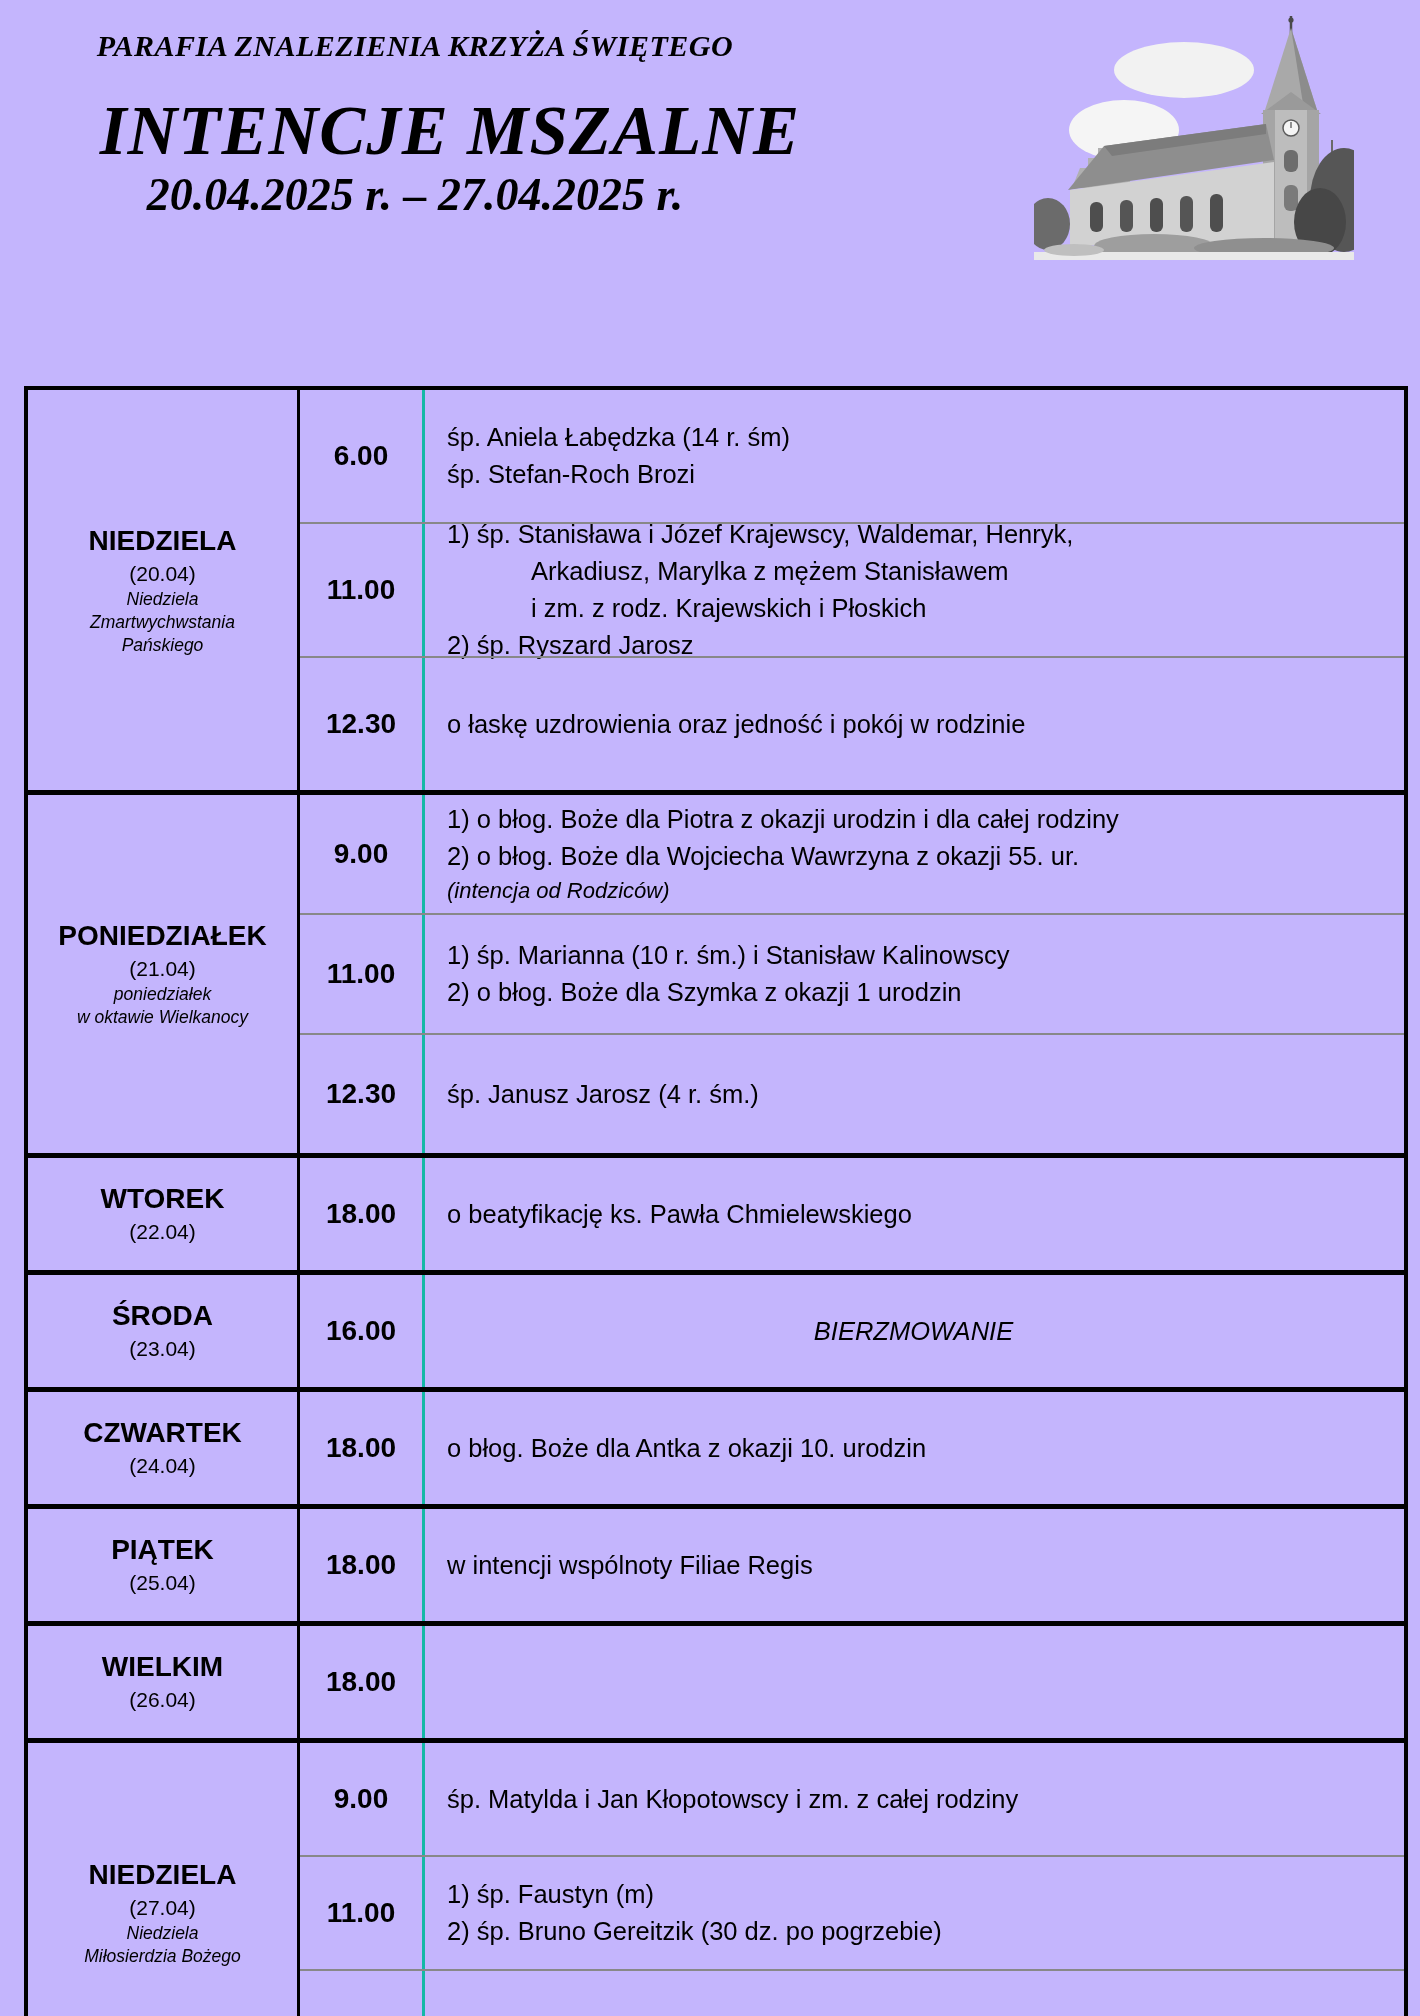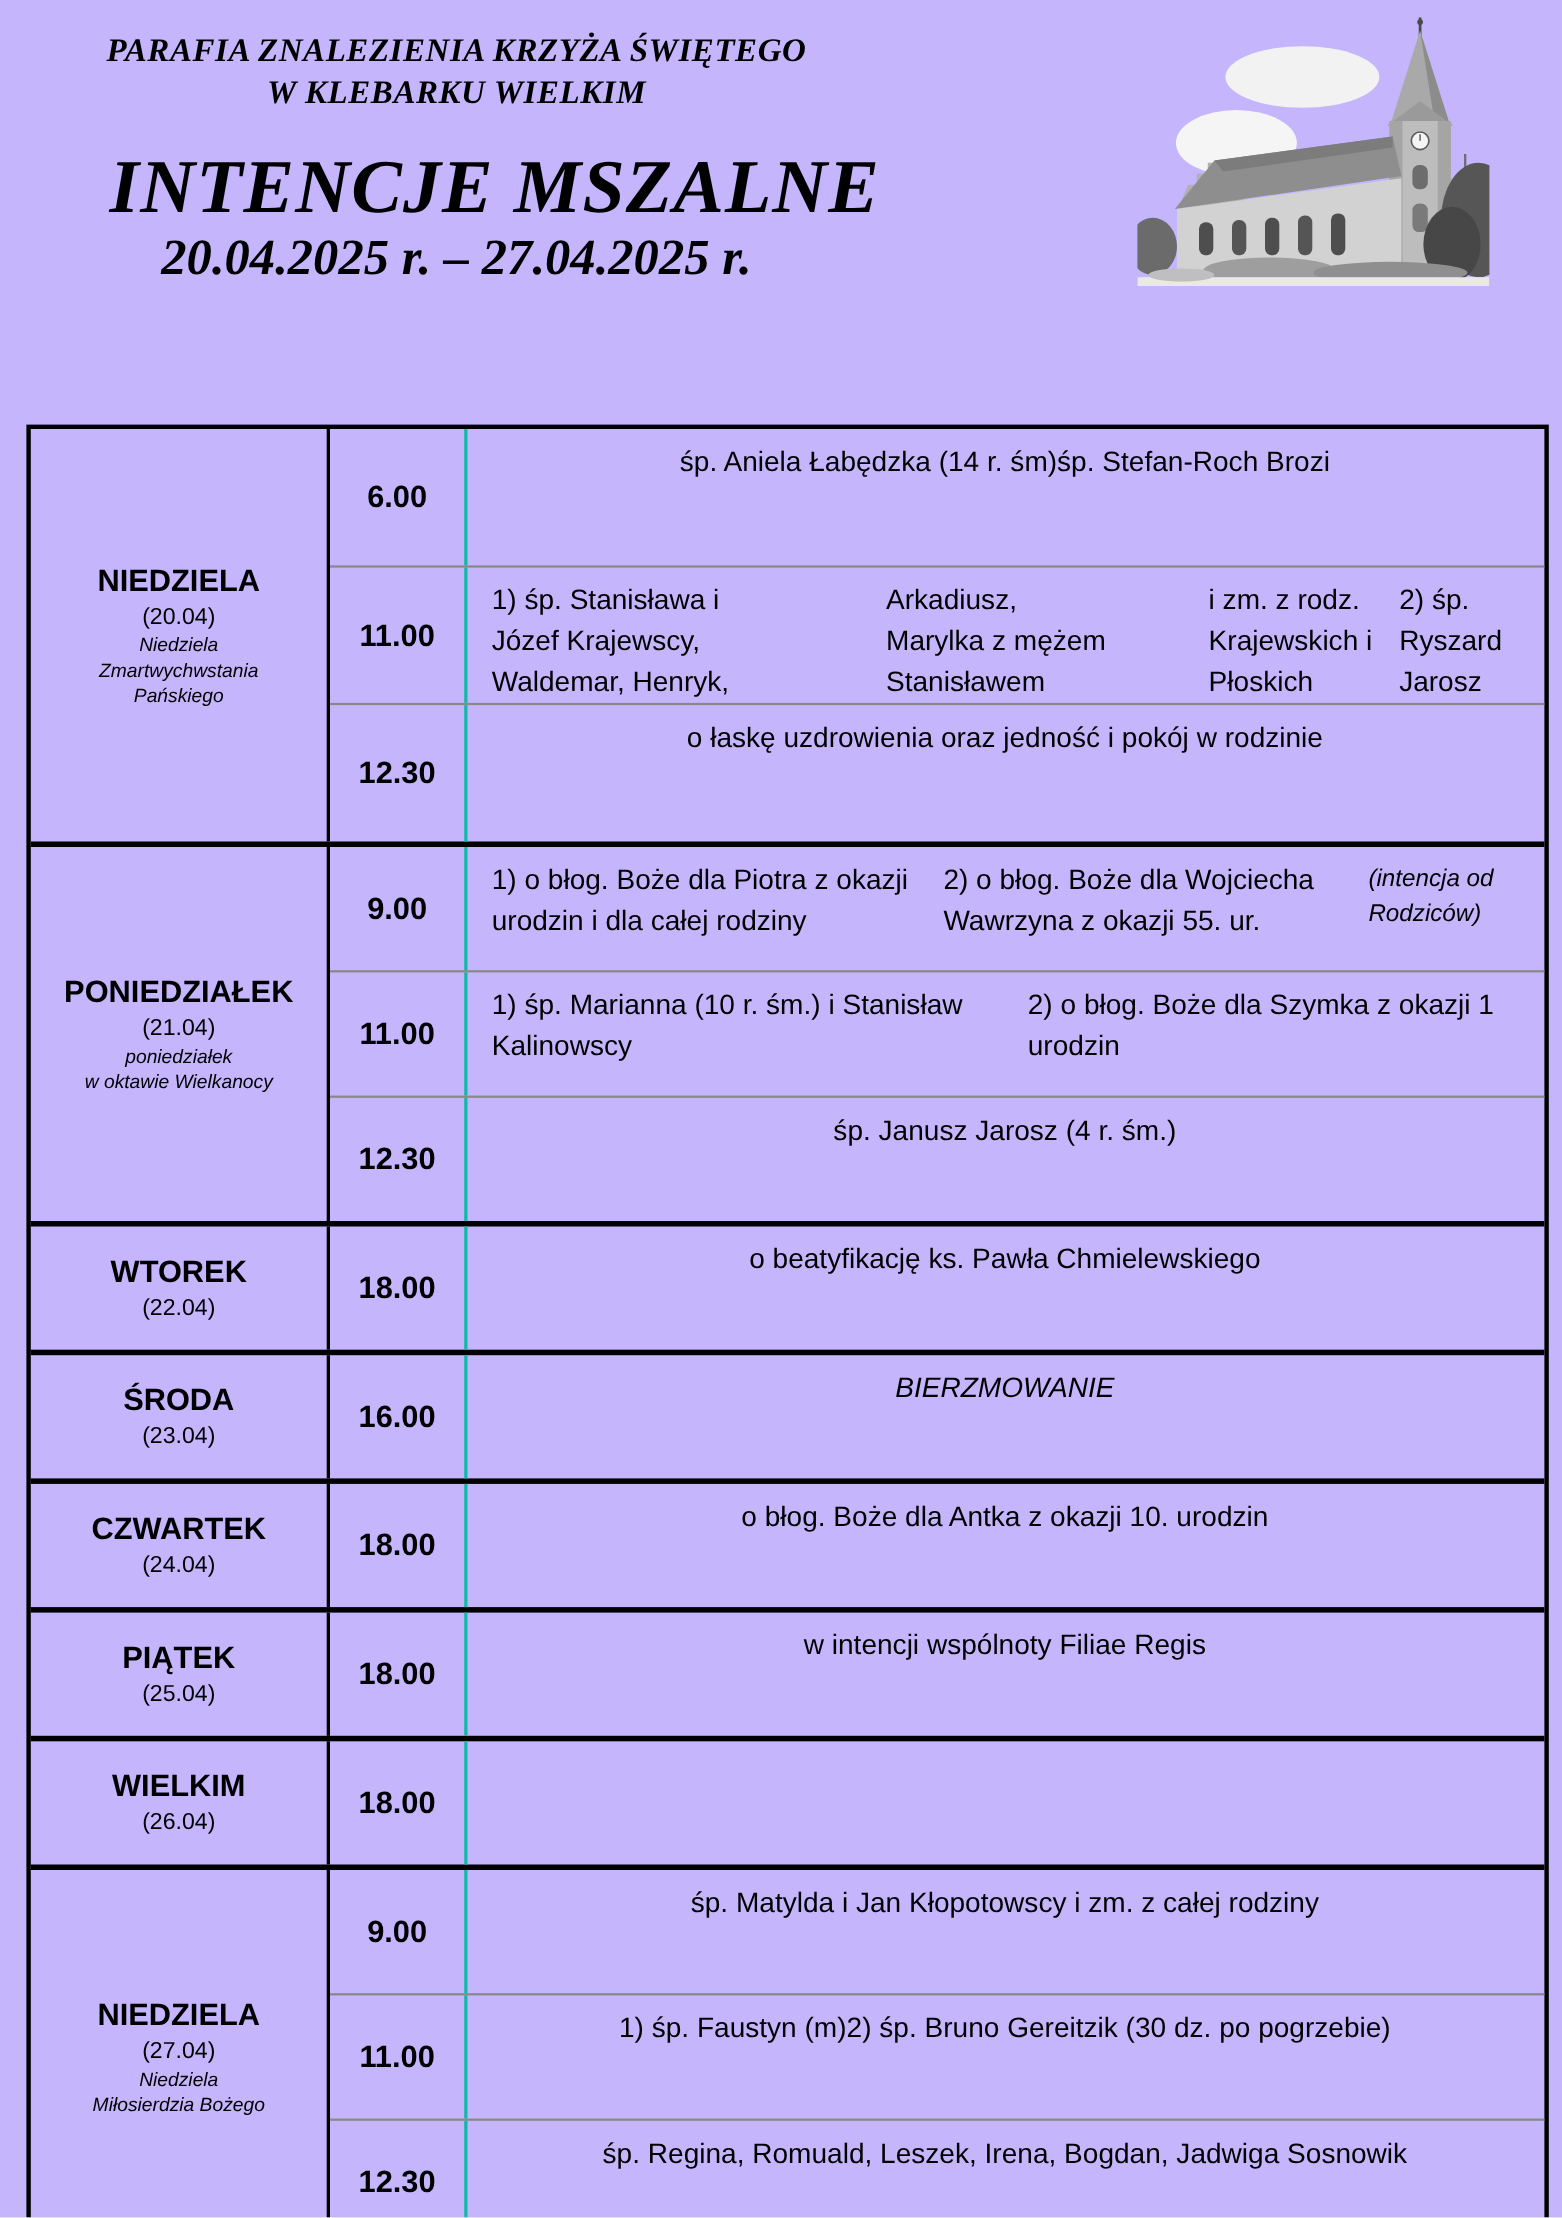--- a/index.html
+++ b/index.html
@@ -45,38 +45,37 @@
   .row{display:flex;min-height:112px;border-top:2px solid #888;flex:1;}
   .row:first-child{border-top:none;}
   .time-cell{
     flex:0 0 122px;width:122px;
     border-right:3px solid #14b8a6;
     display:flex;align-items:center;justify-content:center;
     font-weight:bold;font-size:28px;
   }
   .intention-cell{
     flex:1 1 auto;
-    display:flex;flex-direction:row;justify-content:center;
-    padding:12px 24px 24px 22px;
+    display:flex;flex-direction:column;justify-content:center;
+    padding:12px 24px 12px 22px;
     font-size:25.5px;line-height:37px;
   }
   .line{white-space:pre-wrap;}
   .line.indent{padding-left:84px;}
   .line.center-note{font-style:italic;font-size:22px;line-height:32px;}
   .line.center-italic{text-align:center;font-style:italic;}
 </style>
 </head>
 <body>
 
 <div class="page">
 
   <div class="header">
     <div class="header-text">
       <div class="parish-line">PARAFIA ZNALEZIENIA KRZYŻA ŚWIĘTEGO</div>
-      <div class="parish-line">W KLEBARKU WIELKIM</div>
       <div class="main-title">INTENCJE MSZALNE</div>
       <div class="date-range">20.04.2025 r. – 27.04.2025 r.</div>
     </div>
 
     <div class="church-wrap">
       <svg width="320" height="250" viewBox="0 0 320 250">
 
         <ellipse cx="150" cy="60" rx="70" ry="28" fill="#f2f2f2"></ellipse>
         <ellipse cx="90" cy="120" rx="55" ry="30" fill="#f5f5f5"></ellipse>
 

